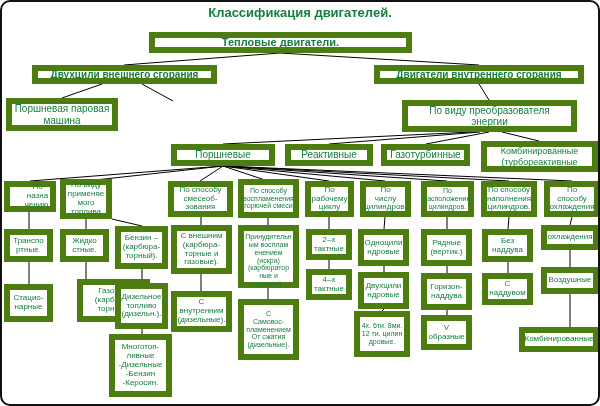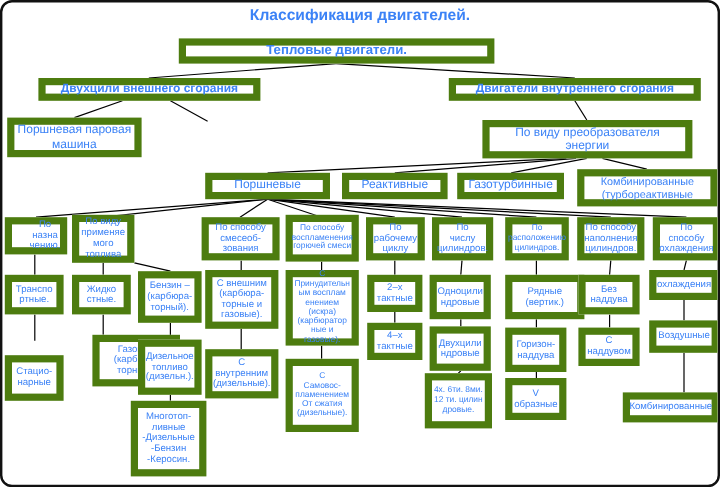--- a/index.html
+++ b/index.html
@@ -1,19 +1,19 @@
 <!DOCTYPE html>
 <html><head>
 <meta charset="utf-8">
 <style>
   html,body{margin:0;padding:0;background:#fff;}
   .canvas{
     position:relative;width:600px;height:406px;background:#fff;
     border:2px solid #111;border-radius:10px;overflow:hidden;
-    font-family:"Liberation Sans",sans-serif;box-sizing:border-box;color:#3b82f6;
+    font-family:"Liberation Sans",sans-serif;box-sizing:border-box;color:#15803d;
   }
   .title{
     position:absolute;left:0;right:0;top:3px;text-align:center;
     font-size:13px;font-weight:bold;
   }
   .box{
     position:absolute;border:6px solid #4d7c0f;background:#fff;
     display:flex;align-items:center;justify-content:center;
     text-align:center;white-space:pre-line;line-height:1.12;
     box-sizing:border-box;padding:1px;font-size:8px;
@@ -118,21 +118,21 @@
 цилиндров.</div>
   <div class="box" style="left:479px;top:179px;width:56px;height:36px;">По способу
 наполнения
 цилиндров.</div>
   <div class="box" style="left:542px;top:179px;width:56px;height:36px;">По
 способу
 охлаждения</div>
 
   <div class="box" style="left:2px;top:227px;width:49px;height:33px;">Транспо
 ртные.</div>
-  <div class="box" style="left:2px;top:282px;width:49px;height:38px;margin-top:12px;">Стацио-
+  <div class="box" style="left:2px;top:282px;width:49px;height:38px;">Стацио-
 нарные</div>
 
   <div class="box" style="left:58px;top:227px;width:49px;height:33px;">Жидко
 стные.</div>
   <div class="box" style="left:75px;top:277px;width:73px;height:43px;">Газовые
 (карбюра-
 торные).</div>
   <div class="box" style="left:113px;top:224px;width:53px;height:43px;">Бензин –
 (карбюра-
 торный).</div>
@@ -171,21 +171,21 @@
 тактные</div>
 
   <div class="box" style="left:356px;top:227px;width:51px;height:37px;text-align:center;">Одноцили
 ндровые</div>
   <div class="box" style="left:356px;top:270px;width:51px;height:37px;">Двухцили
 ндровые</div>
   <div class="box fs7" style="left:352px;top:309px;width:56px;height:46px;">4х. 6ти. 8ми.
 12 ти. цилин
 дровые.</div>
 
-  <div class="box" style="left:419px;top:227px;width:66px;height:37px;">Рядные
+  <div class="box" style="left:419px;top:227px;width:51px;height:37px;">Рядные
 (вертик.)</div>
   <div class="box" style="left:419px;top:271px;width:51px;height:37px;">Горизон-
 наддува</div>
   <div class="box" style="left:419px;top:313px;width:51px;height:35px;">V
 образные</div>
 
   <div class="box" style="left:480px;top:227px;width:51px;height:33px;">Без
 наддува</div>
   <div class="box" style="left:480px;top:271px;width:51px;height:32px;">С
 наддувом</div>

